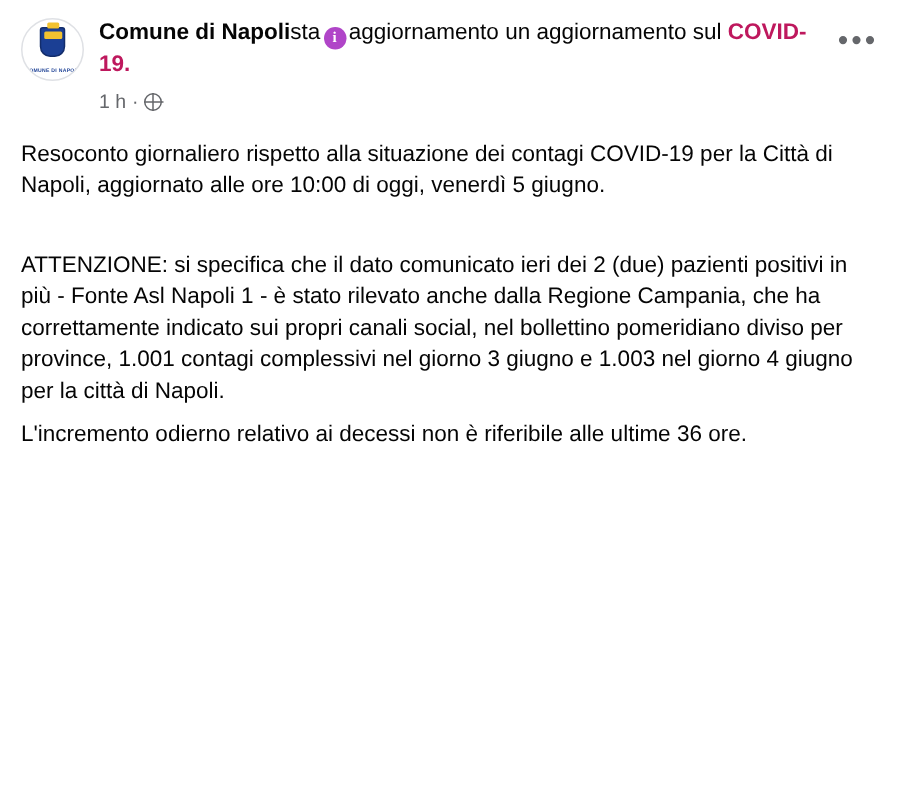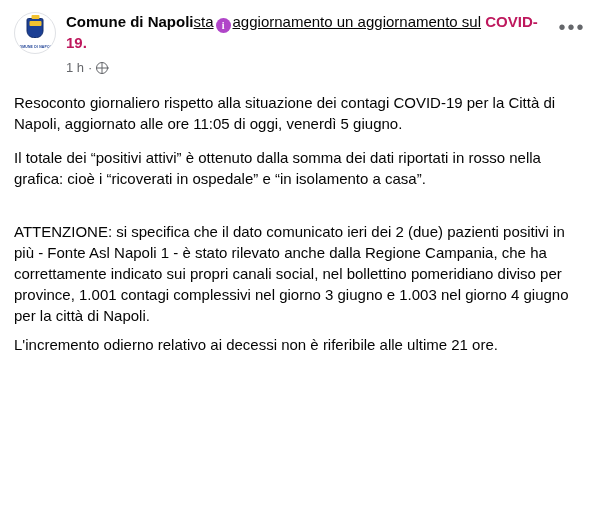--- a/index.html
+++ b/index.html
@@ -81,21 +81,21 @@
     padding-right: 34px;
     font-size: 15px;
     line-height: 20px;
     color: #050505;
   }
   .name {
     font-weight: bold;
     color: #050505;
     text-decoration: none;
   }
-  .sta { color: #050505; text-decoration: underline; }
+  .sta { color: #050505; }
   .info-badge {
     display: inline-block;
     width: 15px;
     height: 15px;
     border-radius: 50%;
     background: #b045c8;
     color: #ffffff;
     font-size: 10px;
     font-weight: bold;
     line-height: 15px;
@@ -199,19 +199,18 @@
         <span class="globe"></span>
       </div>
     </div>
 
     <div class="more-btn">
       <span>•••</span>
     </div>
   </div>
 
   <div class="body">
-    <p>Resoconto giornaliero rispetto alla situazione dei contagi COVID-19 per la Città di Napoli, aggiornato alle ore 11:05 di oggi, venerdì 5 giugno.</p>
-    <p>Il totale dei “positivi attivi” è ottenuto dalla somma dei dati riportati in rosso nella grafica: cioè i “ricoverati in ospedale” e “in isolamento a casa”.</p>
+    <p>Resoconto giornaliero rispetto alla situazione dei contagi COVID-19 per la Città di Napoli, aggiornato alle ore 10:00 di oggi, venerdì 5 giugno.</p>
     <p class="tight">ATTENZIONE: si specifica che il dato comunicato ieri dei 2 (due) pazienti positivi in più - Fonte Asl Napoli 1 - è stato rilevato anche dalla Regione Campania, che ha correttamente indicato sui propri canali social, nel bollettino pomeridiano diviso per province, 1.001 contagi complessivi nel giorno 3 giugno e 1.003 nel giorno 4 giugno per la città di Napoli.</p>
-    <p>L'incremento odierno relativo ai decessi non è riferibile alle ultime 21 ore.</p>
+    <p>L'incremento odierno relativo ai decessi non è riferibile alle ultime 36 ore.</p>
   </div>
 
 </div>
 
 </body></html>

